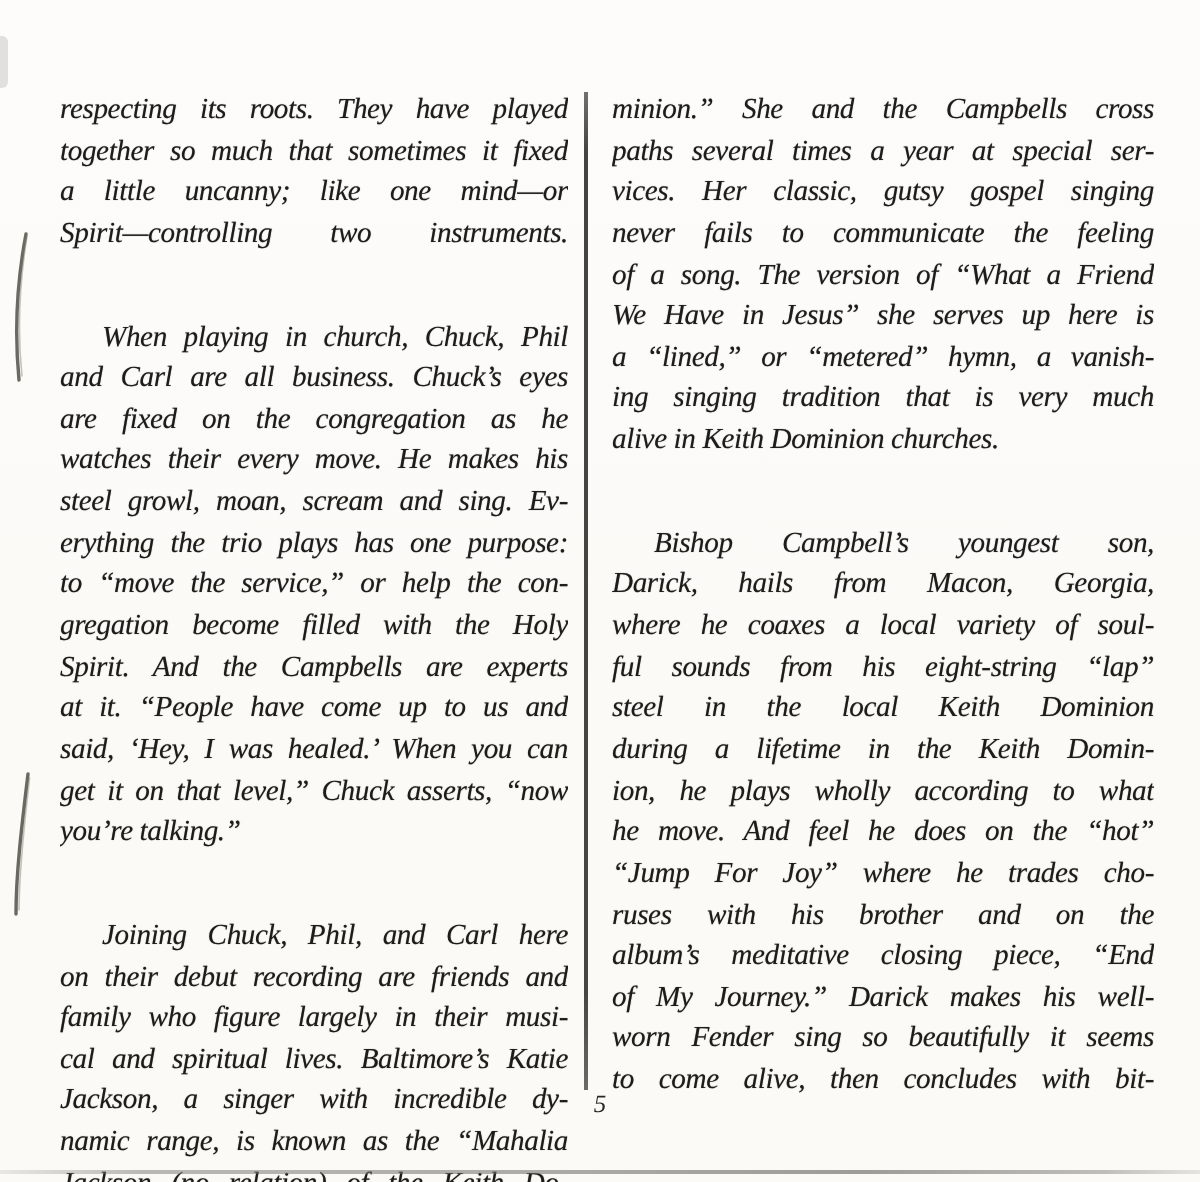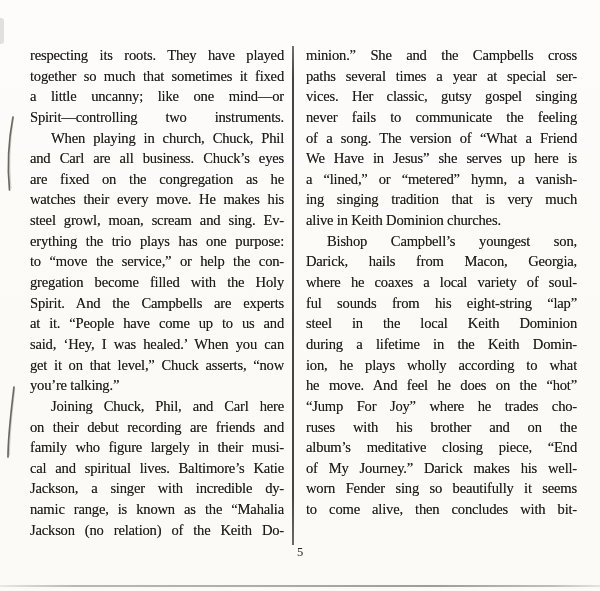--- a/index.html
+++ b/index.html
@@ -7,41 +7,42 @@
     width: 600px; height: 591px;
     background: #f4f3f0;
     font-family: "Liberation Serif", "DejaVu Serif", serif;
   }
   .page {
     position: relative;
     width: 600px; height: 591px;
     background: linear-gradient(180deg, #fdfcfa 0%, #fbfaf7 55%, #fbfaf6 100%);
     overflow: hidden;
     color: #1e1c19;
+    font-style: italic;
   }
   .column {
     position: absolute;
     top: 45px;
     font-size: 14.6px;
     letter-spacing: -0.2px;
     color: #1e1c19;
     text-shadow: 0 0 0.5px rgba(30,28,25,0.55);
   }
   .column.left  { left: 30px;  width: 254px; }
   .column.right { left: 306px; width: 271px; }
   .line {
     height: 20.65px;
     line-height: 20.65px;
     text-align: justify;
     text-align-last: justify;
     white-space: normal;
     overflow: hidden;
   }
   .line.end { text-align-last: left; }
-  .line.indent { text-indent: 21px; }
+  .line.indent { text-indent: 21px; margin-top: 31px; }
   .divider {
     position: absolute;
     left: 292px; top: 46px;
     width: 1.5px; height: 499px;
     background: linear-gradient(180deg, #72726d 0%, #434340 6%, #454541 90%, #6b6b66 100%);
   }
   .page-number {
     position: absolute;
     left: 291px; top: 545px;
     width: 18px;

